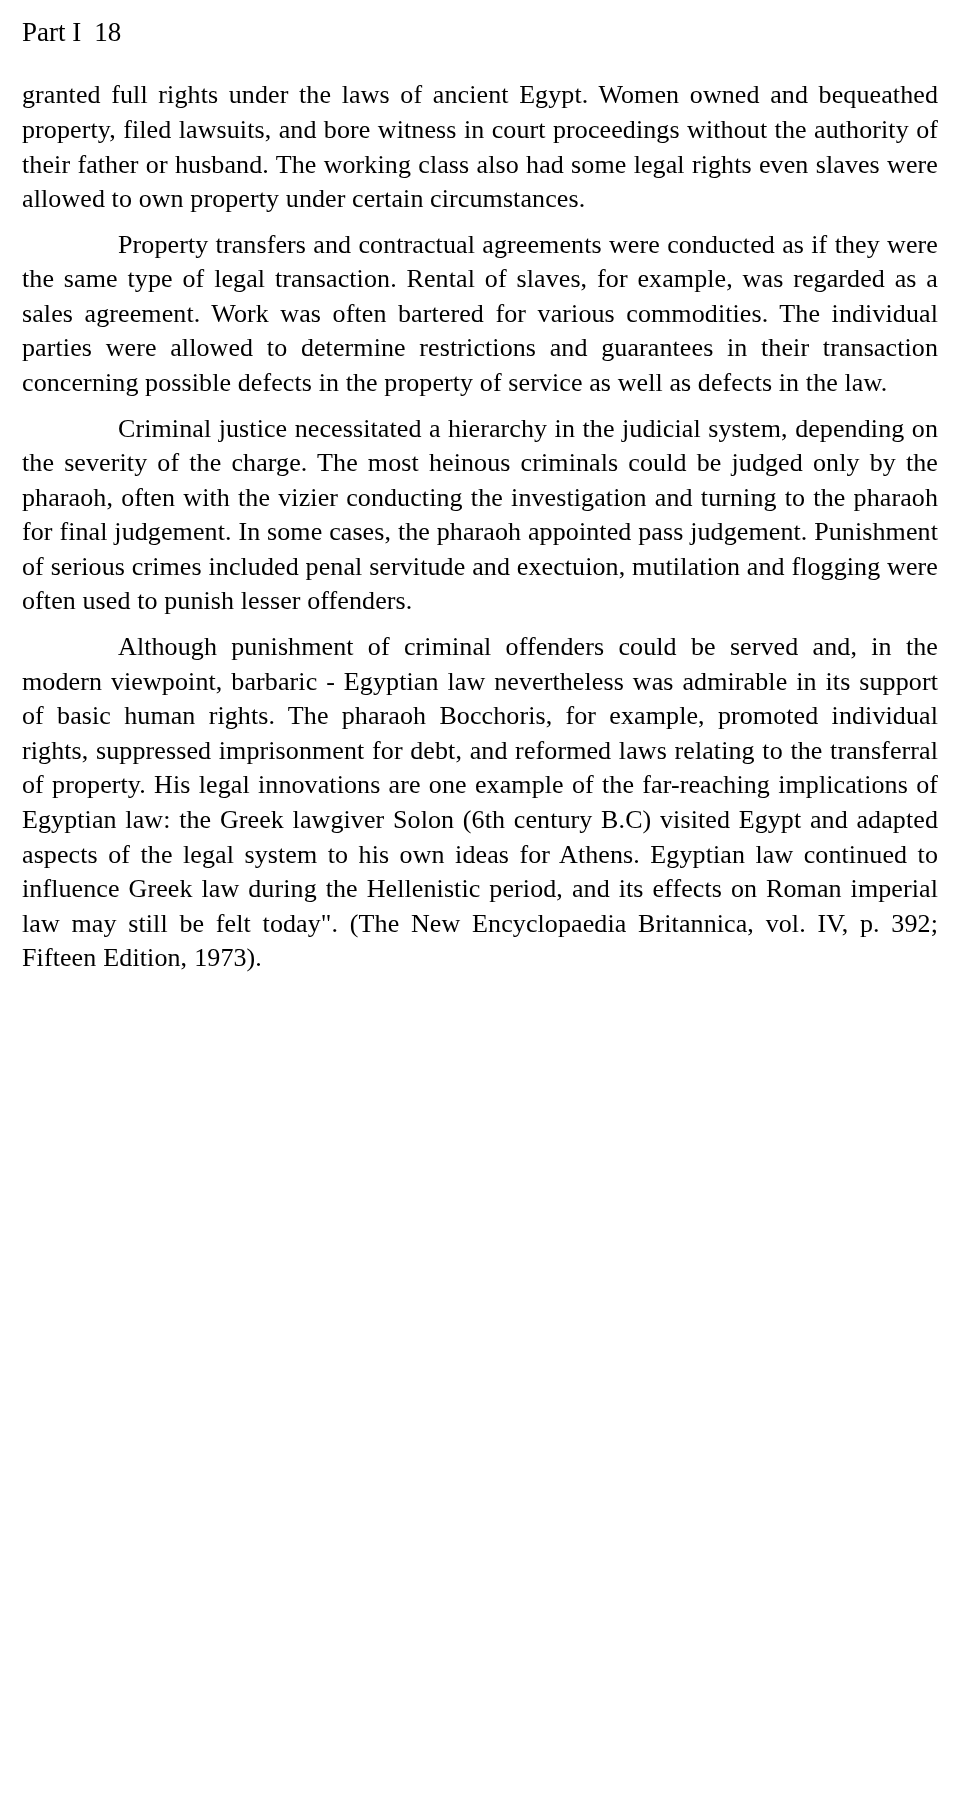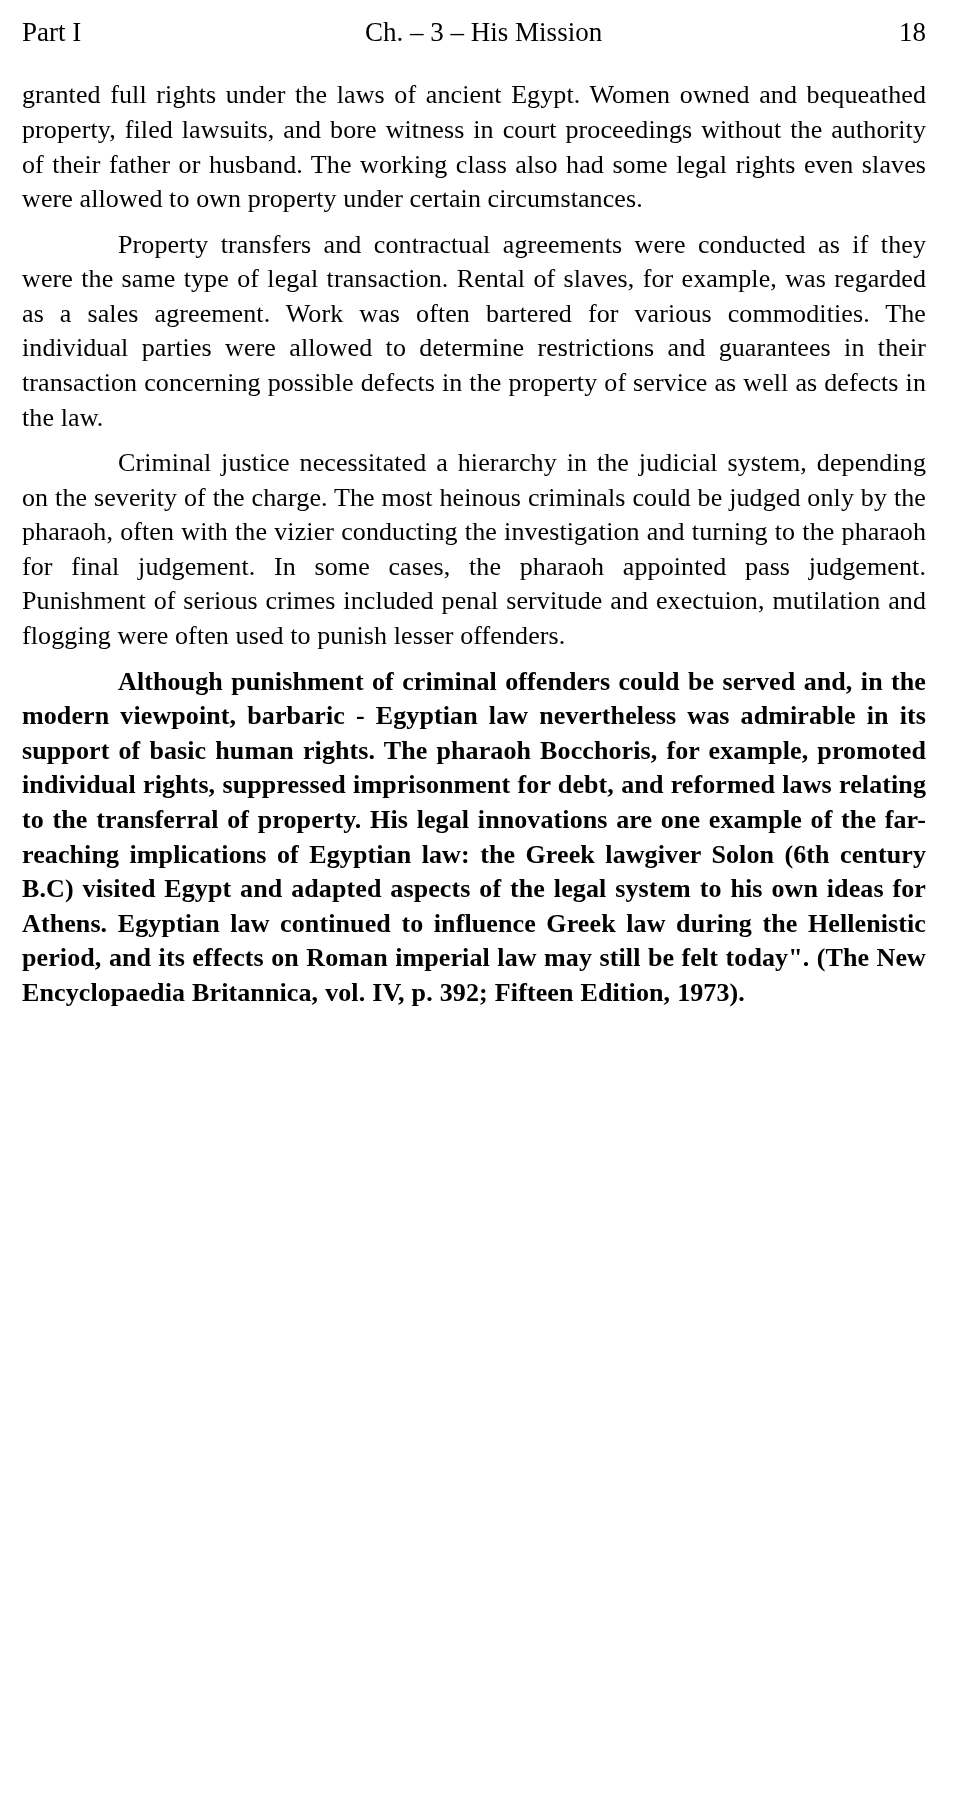--- a/index.html
+++ b/index.html
@@ -12,21 +12,21 @@
     height: 1796px;
     font-family: "Liberation Serif", serif;
     color: #000000;
     overflow: hidden;
   }
   .page {
     position: relative;
     width: 960px;
     height: 1796px;
     box-sizing: border-box;
-    padding: 16px 30px 0 18px;
+    padding: 16px 18px 0 18px;
   }
   .running-head {
     display: flex;
     align-items: baseline;
     font-size: 27px;
     line-height: 1.2;
     padding: 0 4px 0 4px;
     margin-bottom: 30px;
   }
   .running-head .rh-left {
@@ -56,31 +56,29 @@
   }
   .body-text p.first {
     text-indent: 0;
   }
   .body-text p.indented {
     text-indent: 96px;
     margin-top: 11px;
   }
   .body-text p.tight {
     word-spacing: 0.4px;
-    font-weight: bold;
   }
 </style>
 </head>
 <body>
 
 <div class="page">
 
   <div class="running-head">
     <span class="rh-left">Part I</span>
-    <span class="rh-center">Ch. – 3 – His Mission</span>
     <span class="rh-right">18</span>
   </div>
 
   <div class="body-text">
     <p class="first">granted full rights under the laws of ancient Egypt. Women owned and bequeathed property, filed lawsuits, and bore witness in court proceedings without the authority of their father or husband. The working class also had some legal rights even slaves were allowed to own property under certain circumstances.</p>
     <p class="indented">Property transfers and contractual agreements were conducted as if they were the same type of legal transaction. Rental of slaves, for example, was regarded as a sales agreement. Work was often bartered for various commodities. The individual parties were allowed to determine restrictions and guarantees in their transaction concerning possible defects in the property of service as well as defects in the law.</p>
     <p class="indented">Criminal justice necessitated a hierarchy in the judicial system, depending on the severity of the charge. The most heinous criminals could be judged only by the pharaoh, often with the vizier conducting the investigation and turning to the pharaoh for final judgement. In some cases, the pharaoh appointed pass judgement. Punishment of serious crimes included penal servitude and exectuion, mutilation and flogging were often used to punish lesser offenders.</p>
     <p class="indented tight">Although punishment of criminal offenders could be served and, in the modern viewpoint, barbaric - Egyptian law nevertheless was admirable in its support of basic human rights. The pharaoh Bocchoris, for example, promoted individual rights, suppressed imprisonment for debt, and reformed laws relating to the transferral of property. His legal innovations are one example of the far-reaching implications of Egyptian law: the Greek lawgiver Solon (6th century B.C) visited Egypt and adapted aspects of the legal system to his own ideas for Athens. Egyptian law continued to influence Greek law during the Hellenistic period, and its effects on Roman imperial law may still be felt today". (The New Encyclopaedia Britannica, vol. IV, p. 392; Fifteen Edition, 1973).</p>
   </div>
 

